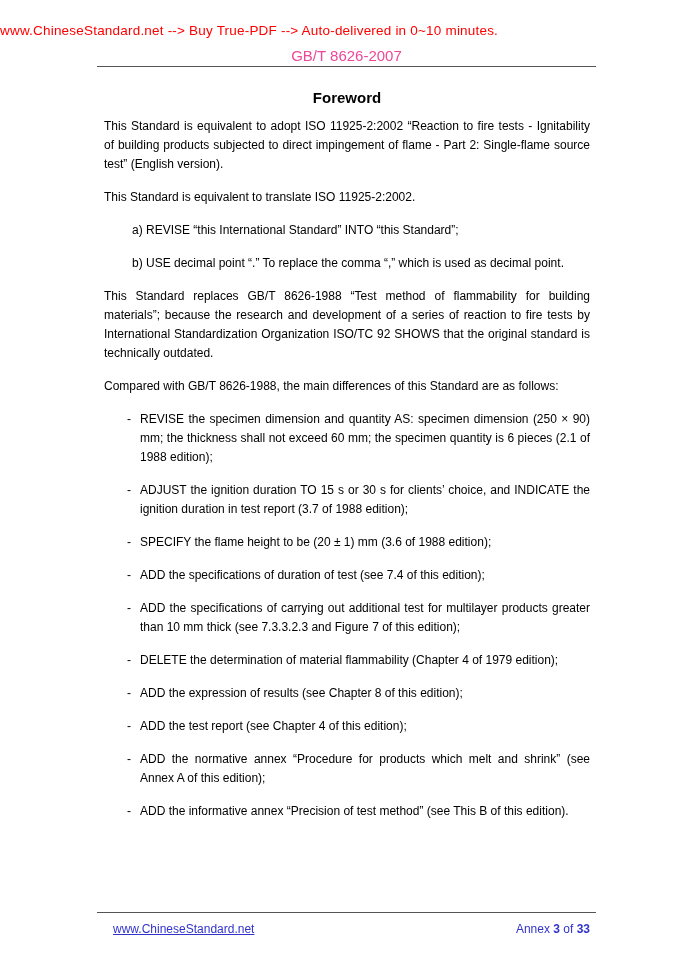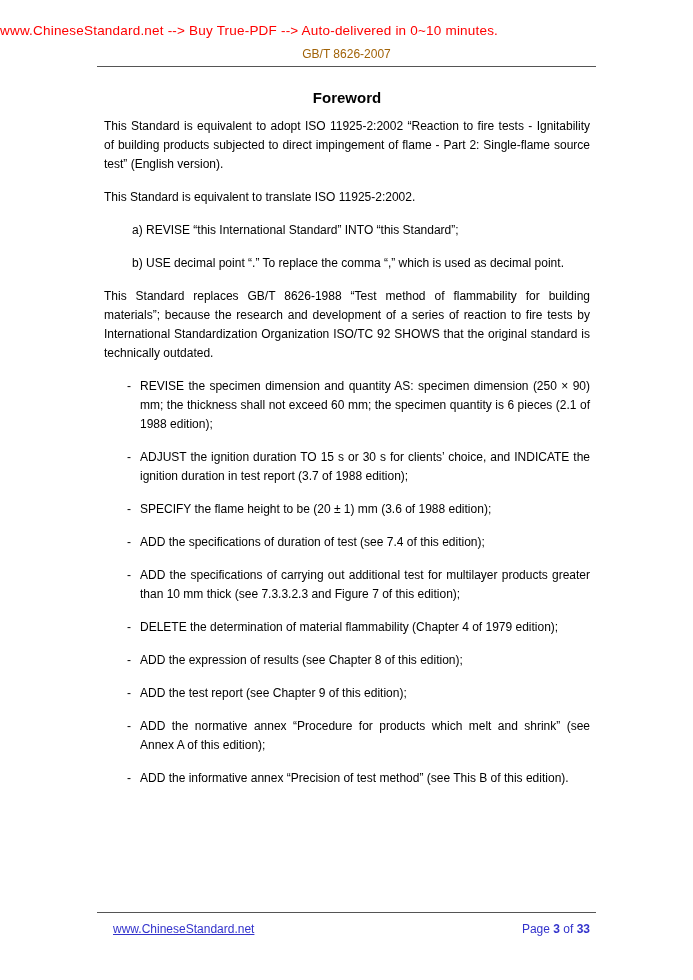--- a/index.html
+++ b/index.html
@@ -11,21 +11,21 @@
     overflow:hidden;
     color:#000000;
   }
   .promo {
     position:absolute; top:23px; left:0; width:693px;
     text-align:left; font-size:13.5px; color:#ff0000;
     letter-spacing:0.2px;
   }
   .doc-number {
     position:absolute; top:47px; left:0; width:693px;
-    text-align:center; font-size:12px; color:#a16207;
+    text-align:center; font-size:15px; color:#ec4899;
   }
   .header-rule {
     position:absolute; top:66px; left:97px; width:499px;
     border-top:1px solid #555555;
   }
   .content {
     position:absolute; top:88px; left:104px; width:486px;
     font-size:12px; line-height:19px;
   }
   .title {
@@ -62,20 +62,21 @@
 <div class="content">
   <div class="title">Foreword</div>
 
   <p class="para">This Standard is equivalent to adopt ISO 11925-2:2002 “Reaction to fire tests - Ignitability of building products subjected to direct impingement of flame - Part 2: Single-flame source test” (English version).</p>
   <p class="para">This Standard is equivalent to translate ISO 11925-2:2002.</p>
 
   <p class="sub-item">a) REVISE “this International Standard” INTO “this Standard”;</p>
   <p class="sub-item">b) USE decimal point “.” To replace the comma “,” which is used as decimal point.</p>
 
   <p class="para">This Standard replaces GB/T 8626-1988 “Test method of flammability for building materials”; because the research and development of a series of reaction to fire tests by International Standardization Organization ISO/TC 92 SHOWS that the original standard is technically outdated.</p>
+  <p class="para">Compared with GB/T 8626-1988, the main differences of this Standard are as follows:</p>
 
   <div class="list-item">
     <span class="marker">-</span>
     <span class="li-text">REVISE the specimen dimension and quantity AS: specimen dimension (250 × 90) mm; the thickness shall not exceed 60 mm; the specimen quantity is 6 pieces (2.1 of 1988 edition);</span>
   </div>
   <div class="list-item">
     <span class="marker">-</span>
     <span class="li-text">ADJUST the ignition duration TO 15 s or 30 s for clients’ choice, and INDICATE the ignition duration in test report (3.7 of 1988 edition);</span>
   </div>
   <div class="list-item">
@@ -93,29 +94,29 @@
   <div class="list-item">
     <span class="marker">-</span>
     <span class="li-text">DELETE the determination of material flammability (Chapter 4 of 1979 edition);</span>
   </div>
   <div class="list-item">
     <span class="marker">-</span>
     <span class="li-text">ADD the expression of results (see Chapter 8 of this edition);</span>
   </div>
   <div class="list-item">
     <span class="marker">-</span>
-    <span class="li-text">ADD the test report (see Chapter 9 of this edition);</span>
+    <span class="li-text">ADD the test report (see Chapter 4 of this edition);</span>
   </div>
   <div class="list-item">
     <span class="marker">-</span>
     <span class="li-text">ADD the normative annex “Procedure for products which melt and shrink” (see Annex A of this edition);</span>
   </div>
   <div class="list-item">
     <span class="marker">-</span>
     <span class="li-text">ADD the informative annex “Precision of test method” (see This B of this edition).</span>
   </div>
 </div>
 
 <div class="footer-rule"></div>
 <div class="footer">
   <span class="footer-link">www.ChineseStandard.net</span>
-  <span class="page-label"><span>Page </span><b>3</b><span> of </span><b>33</b></span>
+  <span class="page-label"><span>Annex </span><b>3</b><span> of </span><b>33</b></span>
 </div>
 
 </body></html>

